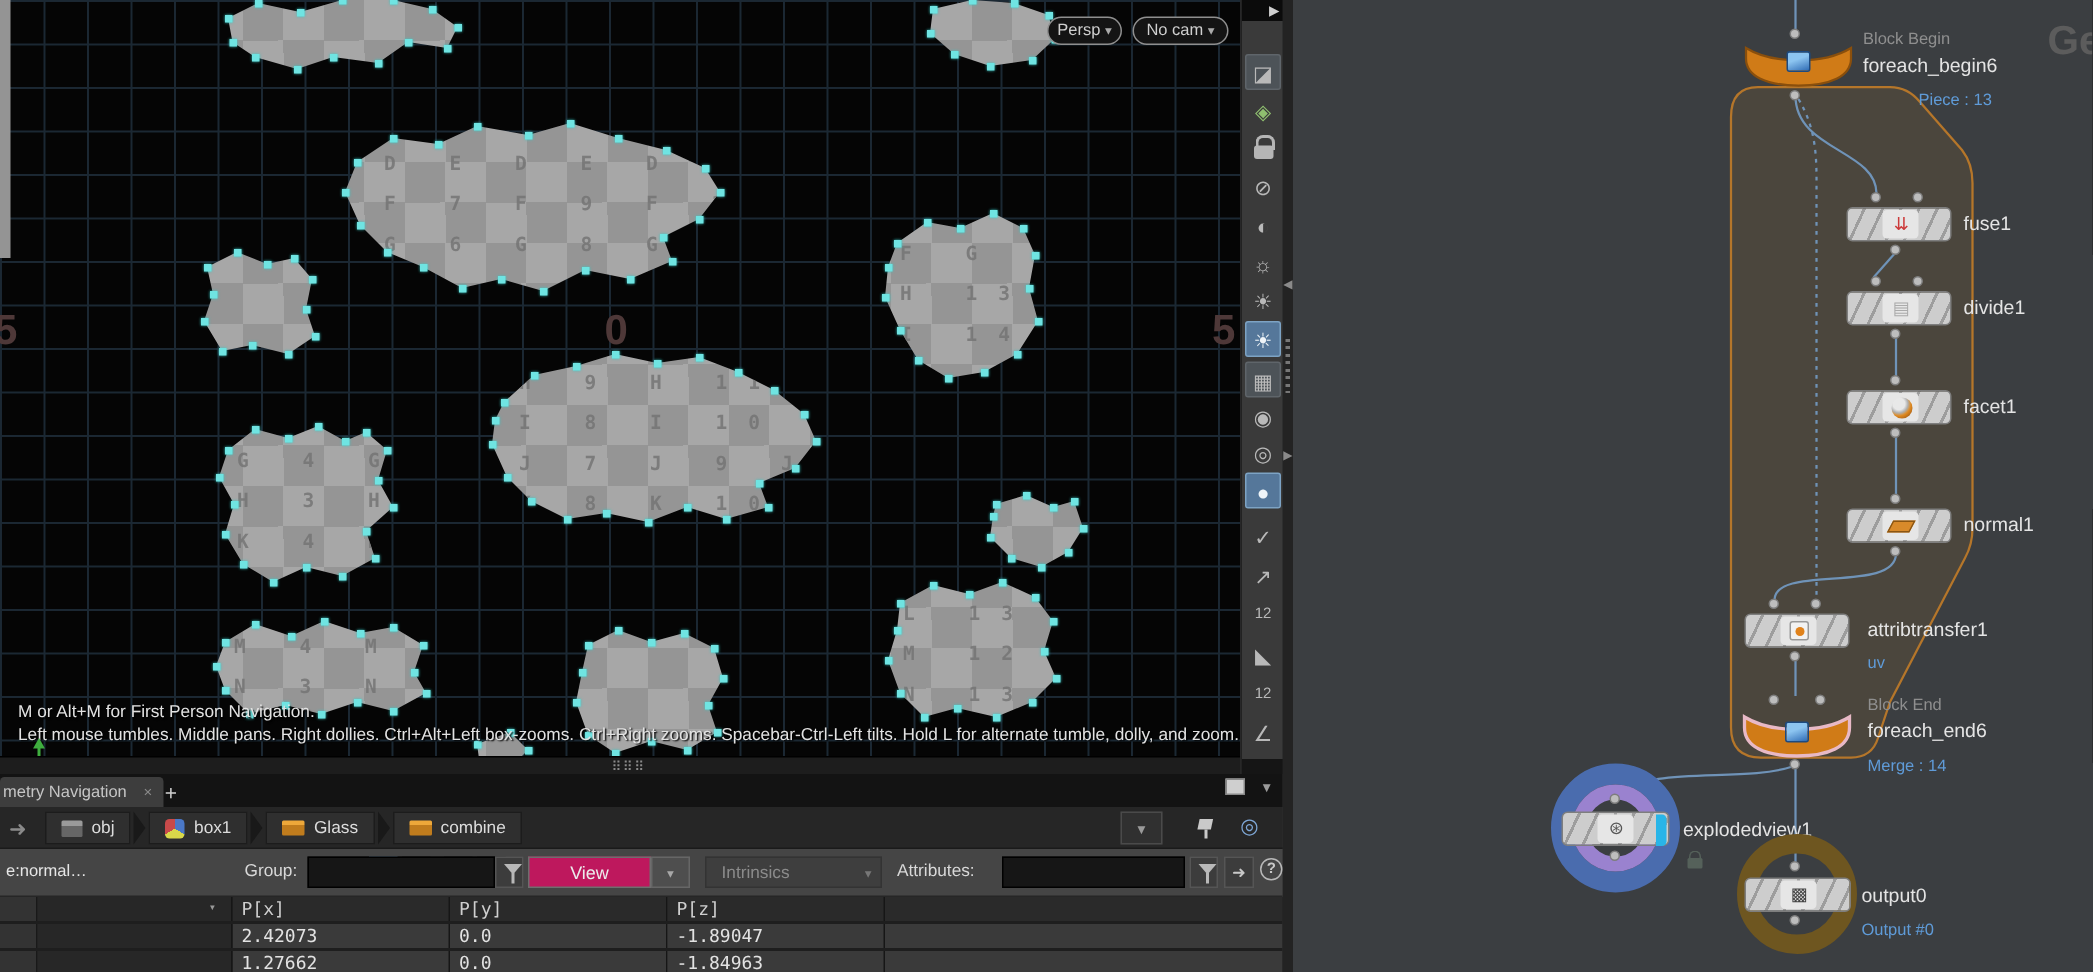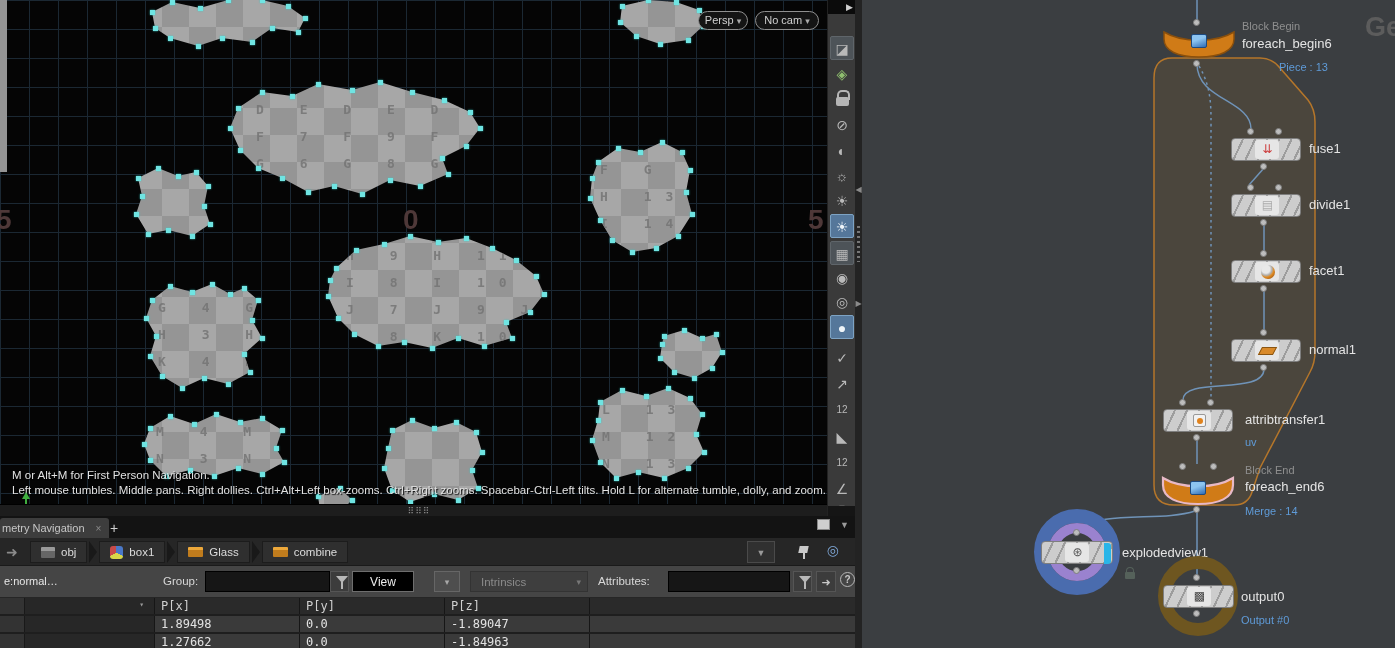--- a/index.html
+++ b/index.html
@@ -89,21 +89,21 @@
   #node-path { position:absolute; left:4px; top:9px; font-size:11px; color:#e6e6e6; }
   .grpbtn { position:absolute; top:5px; width:19px; height:21px; background:#3c3c3c; border:1px solid #2a2a2a;
             text-align:center; line-height:21px; font-size:11px; color:#cfcfcf; cursor:pointer; }
   .grpbtn.active { background:#6d8fb2; border-color:#8fb2d4; color:#fff; }
   .lbl { position:absolute; top:9px; font-size:11.5px; color:#d8d8d8; }
   .tb-input { position:absolute; top:5px; height:21px; background:#161616; border:1px solid #000; cursor:text; }
   .funnelbtn { position:absolute; top:5px; width:22px; height:21px; background:#3c3c3c; border:1px solid #555; cursor:pointer; }
   .funnelbtn .cone { position:absolute; left:5px; top:4px; width:0; height:0;
       border-left:6px solid transparent; border-right:6px solid transparent; border-top:7px solid #b8b8b8; }
   .funnelbtn .stem { position:absolute; left:10px; top:10px; width:2px; height:7px; background:#b8b8b8; }
-  #view-btn { position:absolute; left:352px; top:5px; width:62px; height:21px; background:#000000; border:1px solid #6e6e6e;
+  #view-btn { position:absolute; left:352px; top:5px; width:82px; height:21px; background:#be185d; border:1px solid #6e6e6e;
               color:#ececec; font-size:12px; text-align:center; line-height:20px; cursor:pointer; }
   #view-dd { position:absolute; left:434px; top:5px; width:26px; height:21px; background:#4e4e4e; border:1px solid #666;
              color:#a8a8a8; font-size:9px; text-align:center; line-height:21px; cursor:pointer; }
   #intrinsics { position:absolute; left:470px; top:5px; width:118px; height:21px; background:#3e3e3e; border:1px solid #333;
                 color:#8b8b8b; font-size:11.5px; line-height:20px; padding-left:10px; cursor:pointer; }
   #intrinsics .dd { position:absolute; right:6px; top:0; font-size:9px; color:#777; line-height:21px; }
   #ptrbtn { position:absolute; left:816px; top:5px; width:20px; height:21px; background:#3c3c3c; border:1px solid #555;
             color:#c8c8c8; font-size:11px; text-align:center; line-height:20px; cursor:pointer; }
   #helpbtn { position:absolute; left:840px; top:6px; width:15px; height:15px; border:1.5px solid #b8b8b8; border-radius:50%;
              color:#c8c8c8; font-size:10px; font-weight:bold; text-align:center; line-height:14px; cursor:pointer; }
@@ -508,21 +508,21 @@
         </div>
         <div class="tcell c1">P[x]</div>
         <div class="tcell c2">P[y]</div>
         <div class="tcell c3">P[z]</div>
         <div class="tcell c4"></div>
       </div>
       <div class="trow drow" style="top:18px;height:16px;">
         <div class="tcell c0">
             <div class="mini"></div>
           </div>
-        <div class="tcell c1">1.89498</div>
+        <div class="tcell c1">2.42073</div>
         <div class="tcell c2">0.0</div>
         <div class="tcell c3">-1.89047</div>
         <div class="tcell c4"></div>
       </div>
       <div class="trow drow" style="top:36px;height:16px;">
         <div class="tcell c0">
             <div class="mini"></div>
           </div>
         <div class="tcell c1">1.27662</div>
         <div class="tcell c2">0.0</div>

